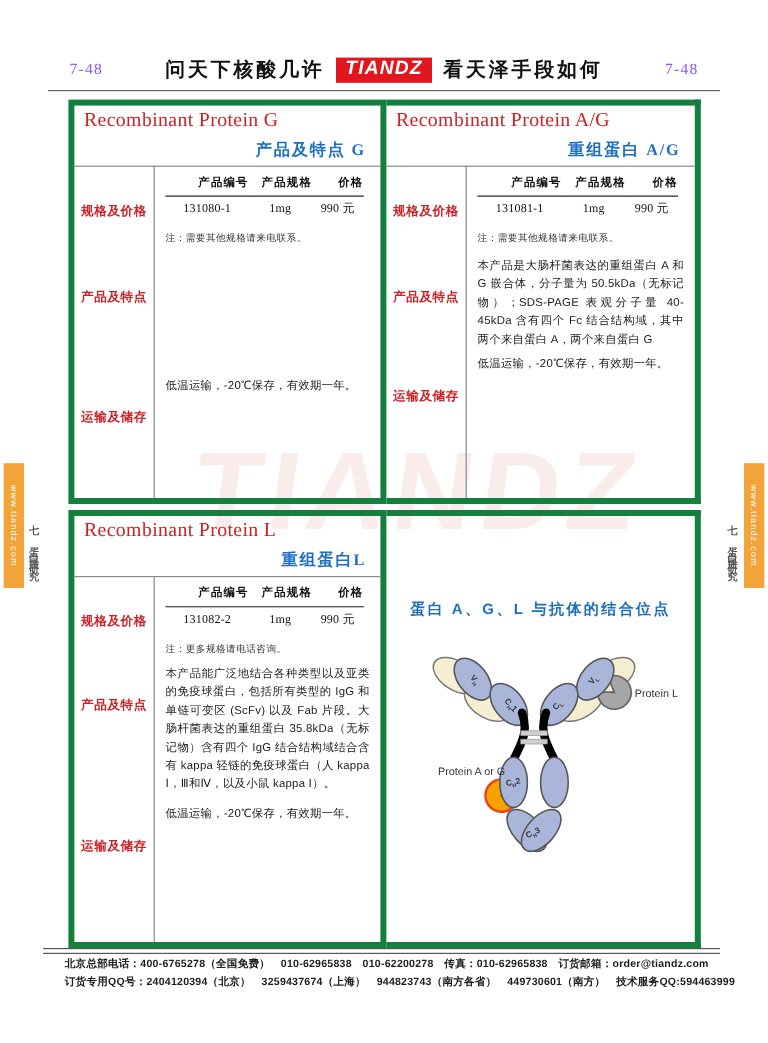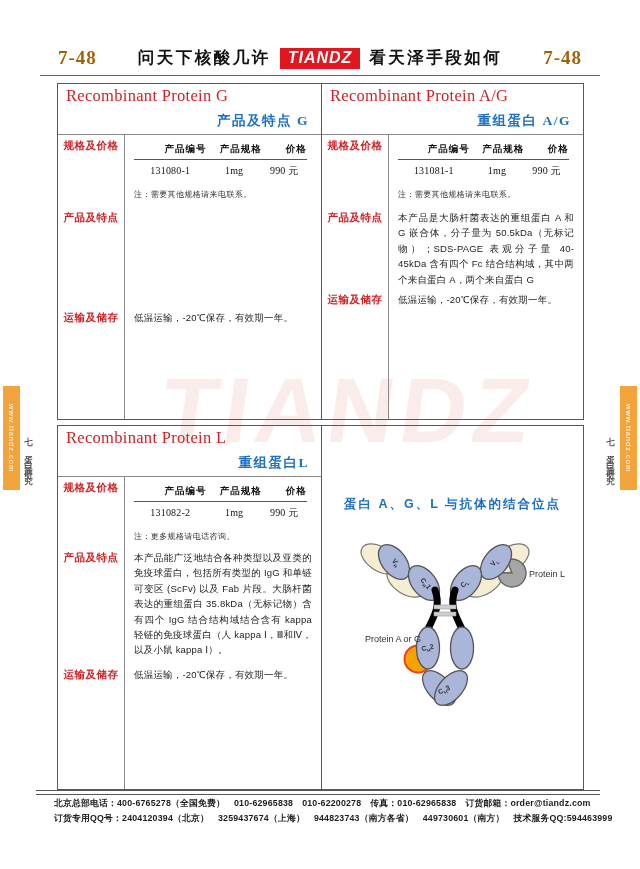--- a/index.html
+++ b/index.html
@@ -2,21 +2,21 @@
 <html><head>
 <meta charset="utf-8">
 <style>
   html,body{margin:0;padding:0;background:#fff;}
   .page{position:relative;width:640px;height:869px;background:#ffffff;overflow:hidden;
         font-family:"Liberation Sans",sans-serif;color:#222;}
 
   
   .hdr{position:absolute;top:47px;left:40px;right:40px;display:flex;align-items:center;
        justify-content:space-between;font-family:"Liberation Serif",serif;}
-  .pageno{font-size:19px;color:#a16207;padding:0 18px;letter-spacing:1px;font-weight:bold;}
+  .pageno{font-size:13px;color:#8b5cf6;padding:0 18px;letter-spacing:1px;}
   .hdr-center{display:flex;align-items:center;gap:9px;font-size:16.5px;font-weight:600;
               letter-spacing:2.5px;color:#111;}
   .logo-badge{background:#e1161f;color:#fff;font-family:"Liberation Sans",sans-serif;
               font-weight:800;font-style:italic;font-size:16px;padding:1px 8px 2px;
               letter-spacing:1px;}
   .hdr-rule{position:absolute;top:75px;left:40px;right:40px;border-top:1.5px solid #666;}
 
   
   .wm{position:absolute;left:162px;top:358px;z-index:0;font-weight:800;font-size:92px;
       letter-spacing:6px;color:rgba(210,70,60,0.10);transform:skewX(-8deg);white-space:nowrap;}
@@ -26,34 +26,34 @@
        display:flex;align-items:center;justify-content:center;}
   .tab-left{left:3px;} .tab-right{right:3px;}
   .tab span{writing-mode:vertical-rl;font-size:7.5px;color:#fff;letter-spacing:1px;}
   .chapter{position:absolute;top:430px;writing-mode:vertical-rl;font-size:8.5px;color:#555;
            letter-spacing:5px;font-weight:600;}
   .chapter-left{left:23px;} .chapter-right{right:23px;}
 
   
   .grid{position:absolute;left:57px;top:83px;display:grid;z-index:1;
         grid-template-columns:265px 262px;grid-template-rows:337px 365px;row-gap:5px;}
-  .panel{position:relative;border:1px solid #15803d;box-sizing:border-box;background:transparent;}
+  .panel{position:relative;border:5px solid #15803d;box-sizing:border-box;background:transparent;}
   .panel.rightcol{border-left:none;}
 
   .panel-head{position:relative;height:50px;border-bottom:1px solid #8a8a8a;}
   .panel-head .en{position:absolute;left:8px;top:2px;margin:0;font-family:"Liberation Serif",serif;
                   font-size:16.5px;font-weight:500;color:#cc2327;letter-spacing:0.3px;}
   .panel-head .cn{position:absolute;right:12px;bottom:4px;font-size:13.5px;font-weight:700;
                   color:#1e6fc0;letter-spacing:1.5px;font-family:"Liberation Serif",serif;}
 
   .panel-body{position:absolute;top:50px;left:0;right:0;bottom:0;}
   .vline{position:absolute;left:66px;top:0;bottom:0;width:1px;background:#8a8a8a;}
   .row{display:grid;grid-template-columns:66px 1fr;align-items:start;}
   .rlabel{color:#cc2327;font-weight:700;font-size:10.5px;text-align:center;padding-top:5px;
-          letter-spacing:0.5px;line-height:1.25;}
+          letter-spacing:0.5px;line-height:1.25;margin-top:27px;}
   .rcontent{padding:4px 9px 0 10px;font-size:9.5px;color:#1c1c1c;line-height:1.62;
             text-align:justify;letter-spacing:0.2px;}
 
   table.spec{width:97%;border-collapse:collapse;margin-top:1px;}
   table.spec th{font-size:9.5px;font-weight:700;color:#111;border-bottom:1px solid #555;
                 padding:2px 0 3px;text-align:right;letter-spacing:1px;}
   table.spec td{font-family:"Liberation Serif",serif;font-size:10px;color:#111;
                 text-align:center;padding:3px 0 2px;}
   .c1{width:42%;} .c2{width:32%;} .c3{width:26%;}
   .note{font-size:8px;color:#333;margin-top:7px;letter-spacing:0.4px;}

